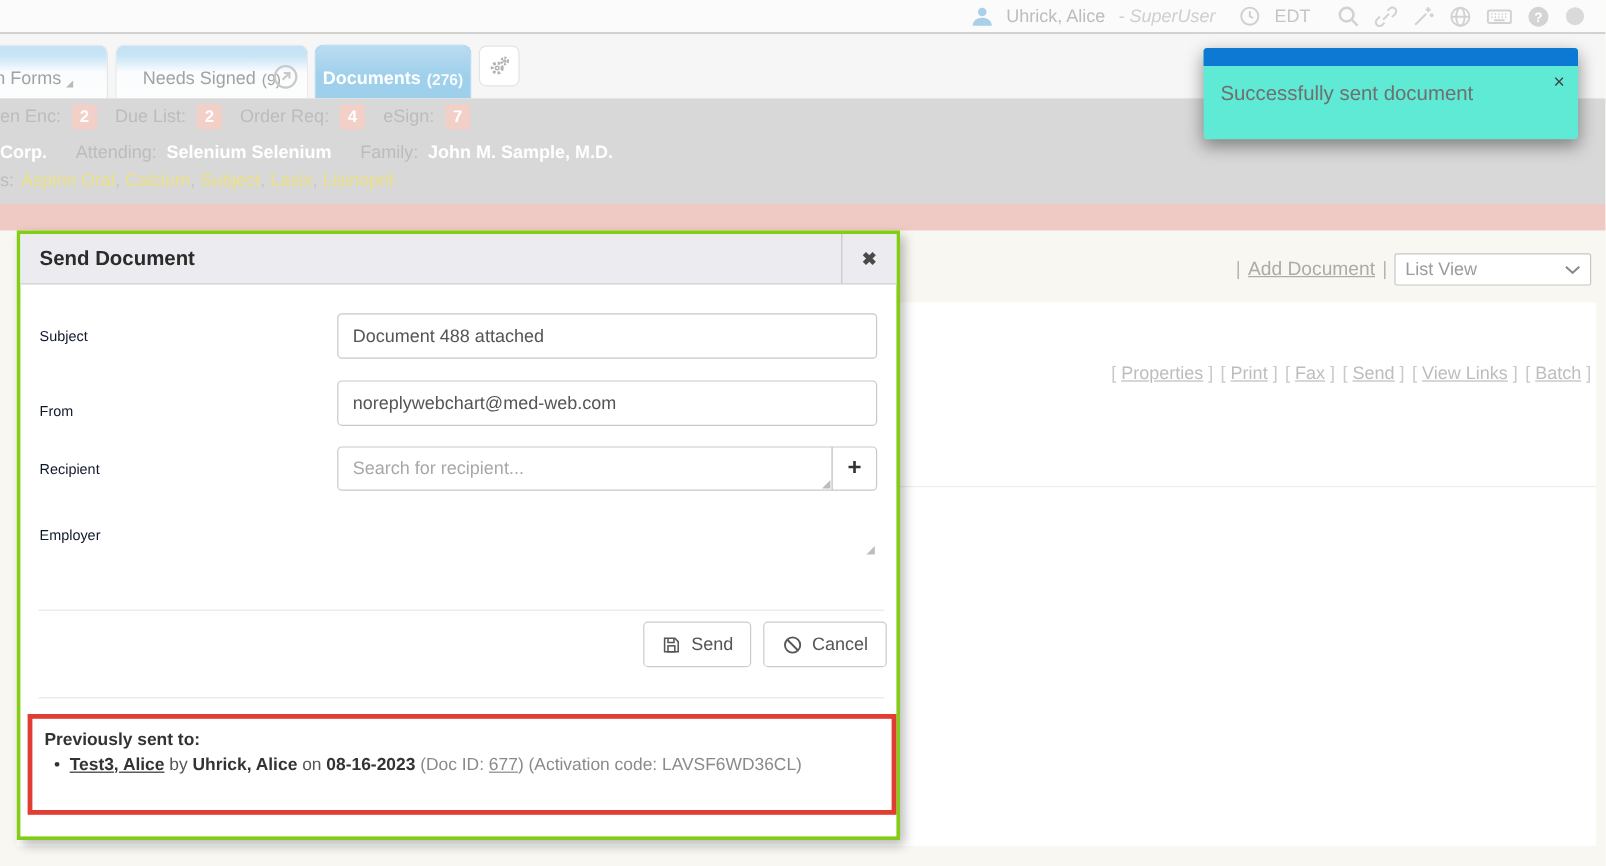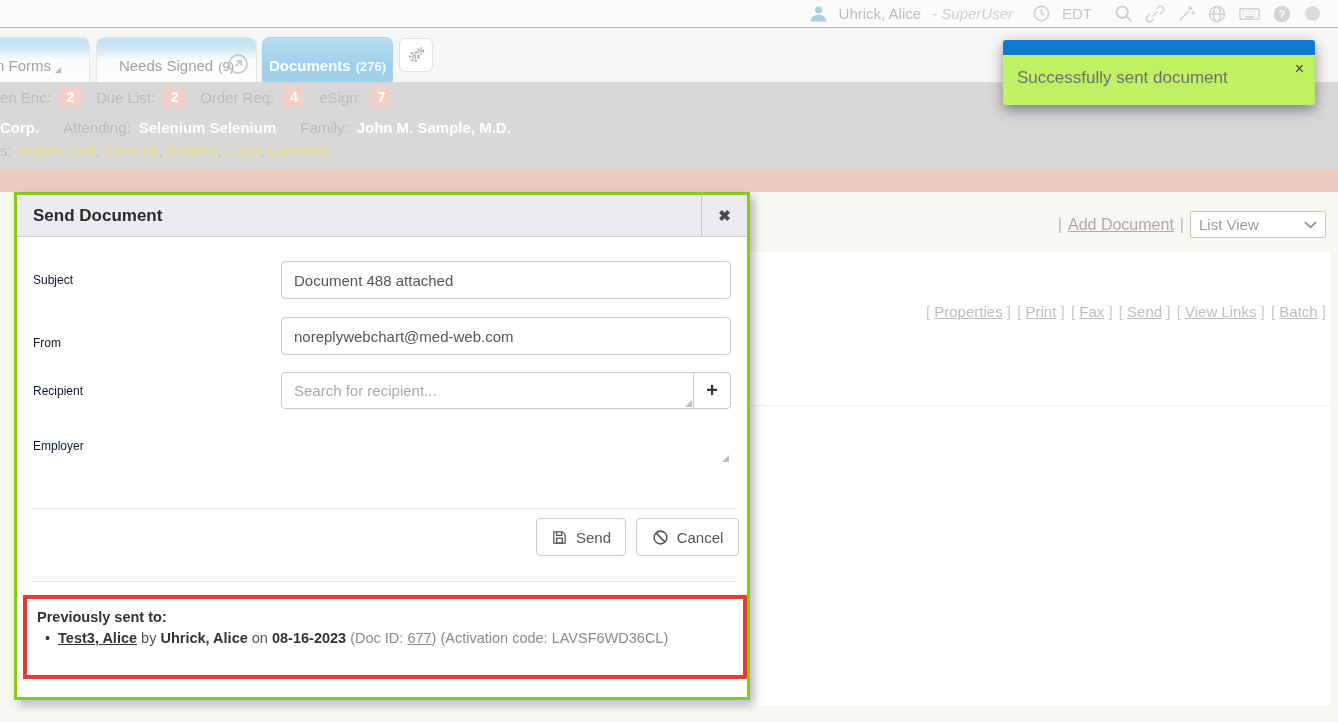--- a/index.html
+++ b/index.html
@@ -66,21 +66,21 @@
   
   #pinkbar { position:absolute; left:0; top:170px; width:1338px; height:22px; background:#efc9c4; z-index:5; }
   #card { position:absolute; left:14px; top:252px; width:1316px; height:453px; background:#ffffff; z-index:1; }
   #card .faint-line { position:absolute; left:0; top:153px; width:100%; height:1px; background:#f0f0ea; }
   #adddoc-row {
     position:absolute; top:211px; right:12px; display:flex; align-items:center;
     gap:6px; font-size:16px; color:#b5b5b5; z-index:6;
   }
   #adddoc-row a { color:#aeaaaa; text-decoration:underline; cursor:pointer; }
   #view-select {
-    width:136px; height:27px; background:#ffffff; border:1px solid #c6c6c6;
+    width:164px; height:27px; background:#ffffff; border:1px solid #c6c6c6;
     border-radius:2px; display:flex; align-items:center; justify-content:space-between;
     padding:0 8px; color:#9b9b9b; font-size:15px; cursor:pointer;
   }
   #actions { position:absolute; top:302px; right:12px; width:560px; text-align:right; font-size:15px; line-height:19px; color:#c9c9c9; z-index:6; }
   .bk { white-space:nowrap; margin-left:2px; }
   .bk::before { content:"[ "; } .bk::after { content:" ] "; }
   .bk span { color:#bdbdbd; text-decoration:underline; cursor:pointer; }
   
   #modal {
     position:absolute; left:14px; top:192px; width:736px; height:508px;
@@ -132,22 +132,22 @@
   }
   #history-heading { font-weight:bold; color:#333333; margin-top:2px; }
   #history-entry { margin-top:5px; padding-left:8px; }
   #history-entry .bullet { color:#333333; margin-right:8px; }
   .hlink { color:#333333; font-weight:bold; text-decoration:underline; cursor:pointer; }
   .hbold { color:#333333; font-weight:bold; }
   .hgray { color:#8a8a8a; }
   .hgray-link { color:#8a8a8a; text-decoration:underline; cursor:pointer; }
   
   #toast {
-    position:absolute; left:1003px; top:40px; width:312px; height:65px;
-    background:#bef264; border-radius:3px; z-index:50;
+    position:absolute; left:1003px; top:40px; width:312px; height:76px;
+    background:#5eead4; border-radius:3px; z-index:50;
     box-shadow:0 5px 14px rgba(0,0,0,.42);
   }
   #toast-accent { width:100%; height:15px; background:#0d79d2; border-radius:3px 3px 0 0; }
   #toast-body { position:relative; height:46px; display:flex; align-items:center; padding:0 14px; }
   #toast-msg { font-size:17px; color:#6f6f6f; }
   #toast-close { position:absolute; right:11px; top:5px; font-size:16px; color:#3f3f3f; cursor:pointer; }
   
   #edge-indicator { position:absolute; left:1317px; top:85px; width:8px; height:60px; background:#d8cf9c; border-top:2px solid #6b6b6b; z-index:4; }
   svg { display:block; }
 </style>

